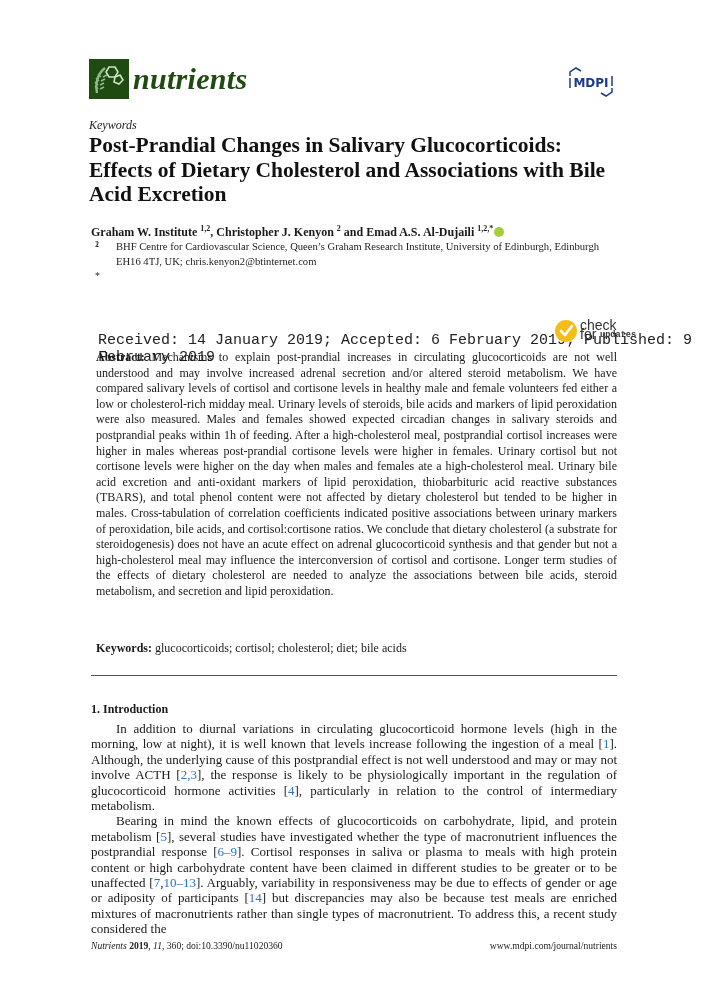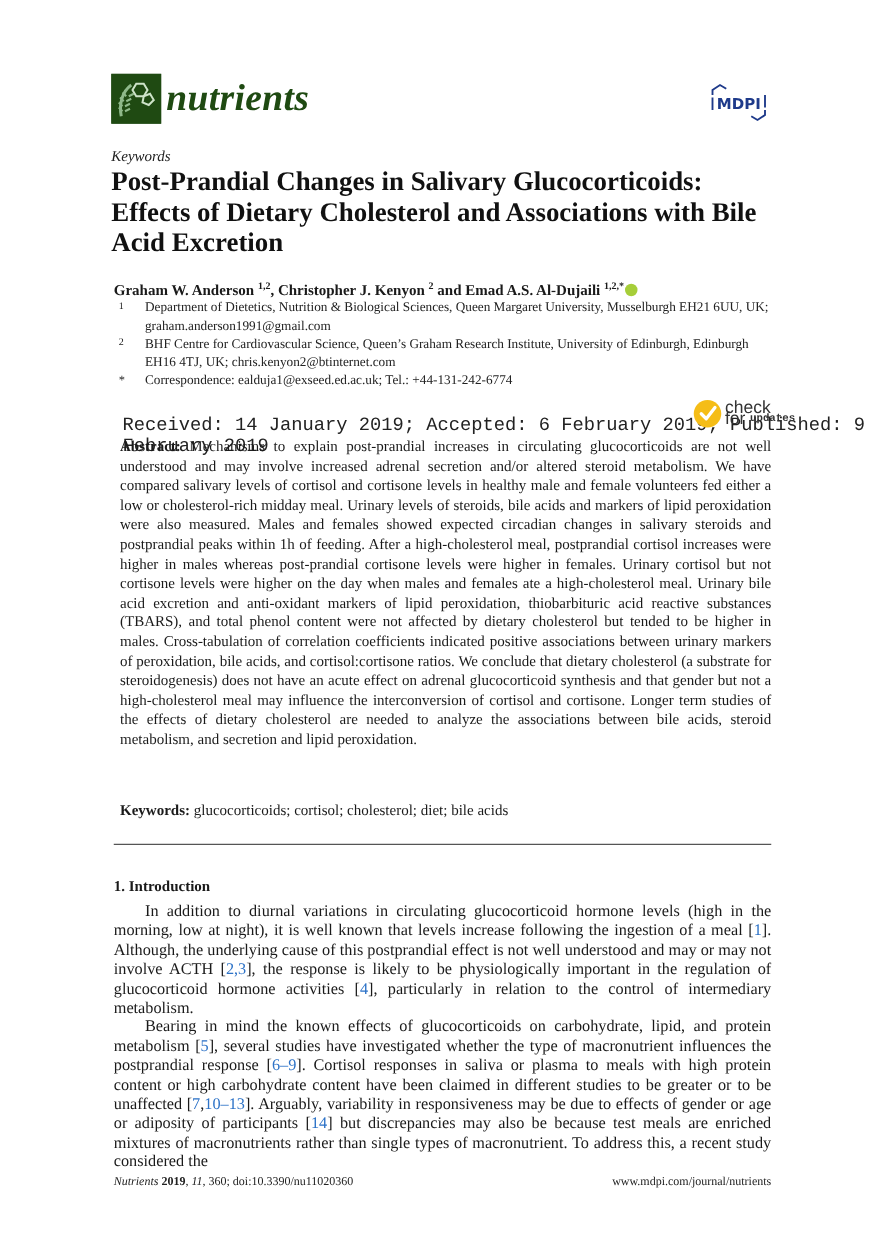--- a/index.html
+++ b/index.html
@@ -68,27 +68,27 @@
       <line x1="45" y1="9" x2="45" y2="19" stroke="#1e3a8a" stroke-width="1.5"></line>
       <text x="24" y="20" text-anchor="middle" font-family="DejaVu Sans, sans-serif" font-weight="bold" font-size="12" fill="#1e3a8a">MDPI</text>
     </svg>
   </div>
 </div>
 
 <div class="article-type">Keywords</div>
 <h1 class="title">Post-Prandial Changes in Salivary Glucocorticoids: Effects of Dietary Cholesterol and Associations with Bile Acid Excretion</h1>
 
 <div class="authors">
-  <span><span>Graham W. Anderson</span> <sup>1,2</sup></span><span>, </span><span><span>Christopher J. Kenyon</span> <sup>2</sup></span><span> and </span><span><span>Emad A.S. Al-Dujaili</span> <sup>1,2,*</sup></span><span class="orcid-icon"></span>
+  <span><span>Graham W. Institute</span> <sup>1,2</sup></span><span>, </span><span><span>Christopher J. Kenyon</span> <sup>2</sup></span><span> and </span><span><span>Emad A.S. Al-Dujaili</span> <sup>1,2,*</sup></span><span class="orcid-icon"></span>
 </div>
 
 <div class="affils">
-  <div class="affil"><span class="mark">1</span><span>Department of Dietetics, Nutrition &amp; Biological Sciences, Queen Margaret University, Musselburgh EH21 6UU, UK; graham.anderson1991@gmail.com</span></div>
+  <div class="affil"><span class="mark">1</span></div>
   <div class="affil"><span class="mark">2</span><span>BHF Centre for Cardiovascular Science, Queen’s Graham Research Institute, University of Edinburgh, Edinburgh EH16 4TJ, UK; chris.kenyon2@btinternet.com</span></div>
-  <div class="affil"><span class="mark star">*</span><span>Correspondence: ealduja1@exseed.ed.ac.uk; Tel.: +44-131-242-6774</span></div>
+  <div class="affil"><span class="mark star">*</span></div>
 </div>
 
 <div class="dates">Received: 14 January 2019; Accepted: 6 February 2019; Published: 9 February 2019</div>
 
 <div class="check-updates">
   <div class="badge">
     <svg viewBox="0 0 22 22">
         <polyline points="6,11 10,15 17,6" stroke="#ffffff" stroke-width="2.6" fill="none" stroke-linecap="round" stroke-linejoin="round"></polyline>
       </svg>
   </div>

